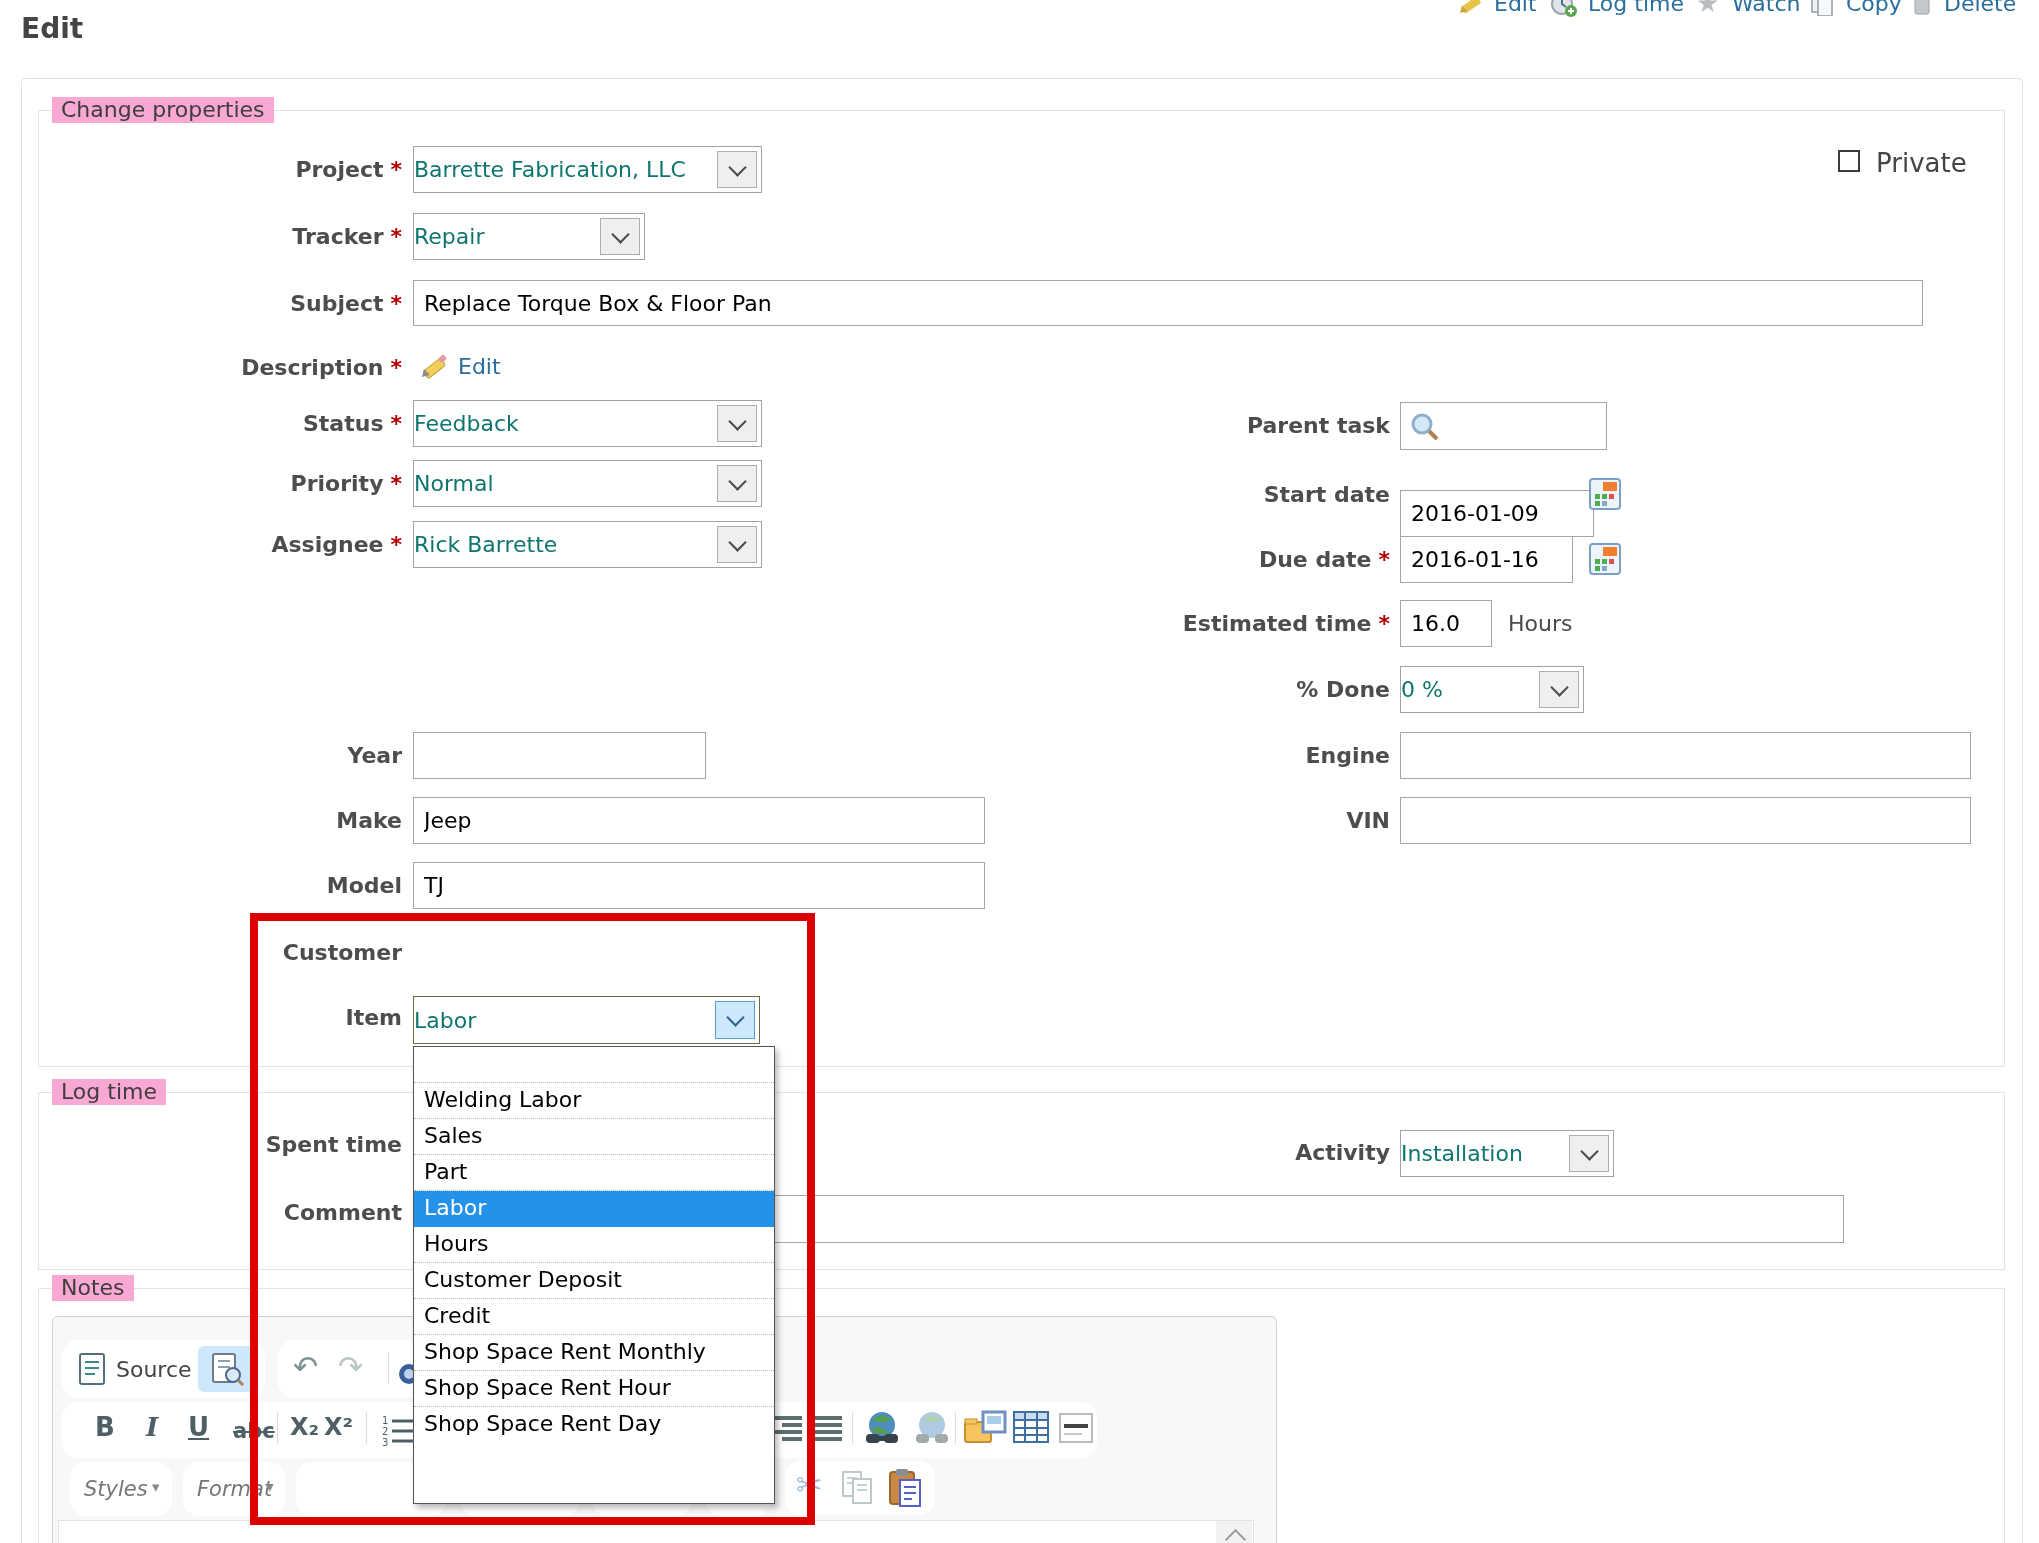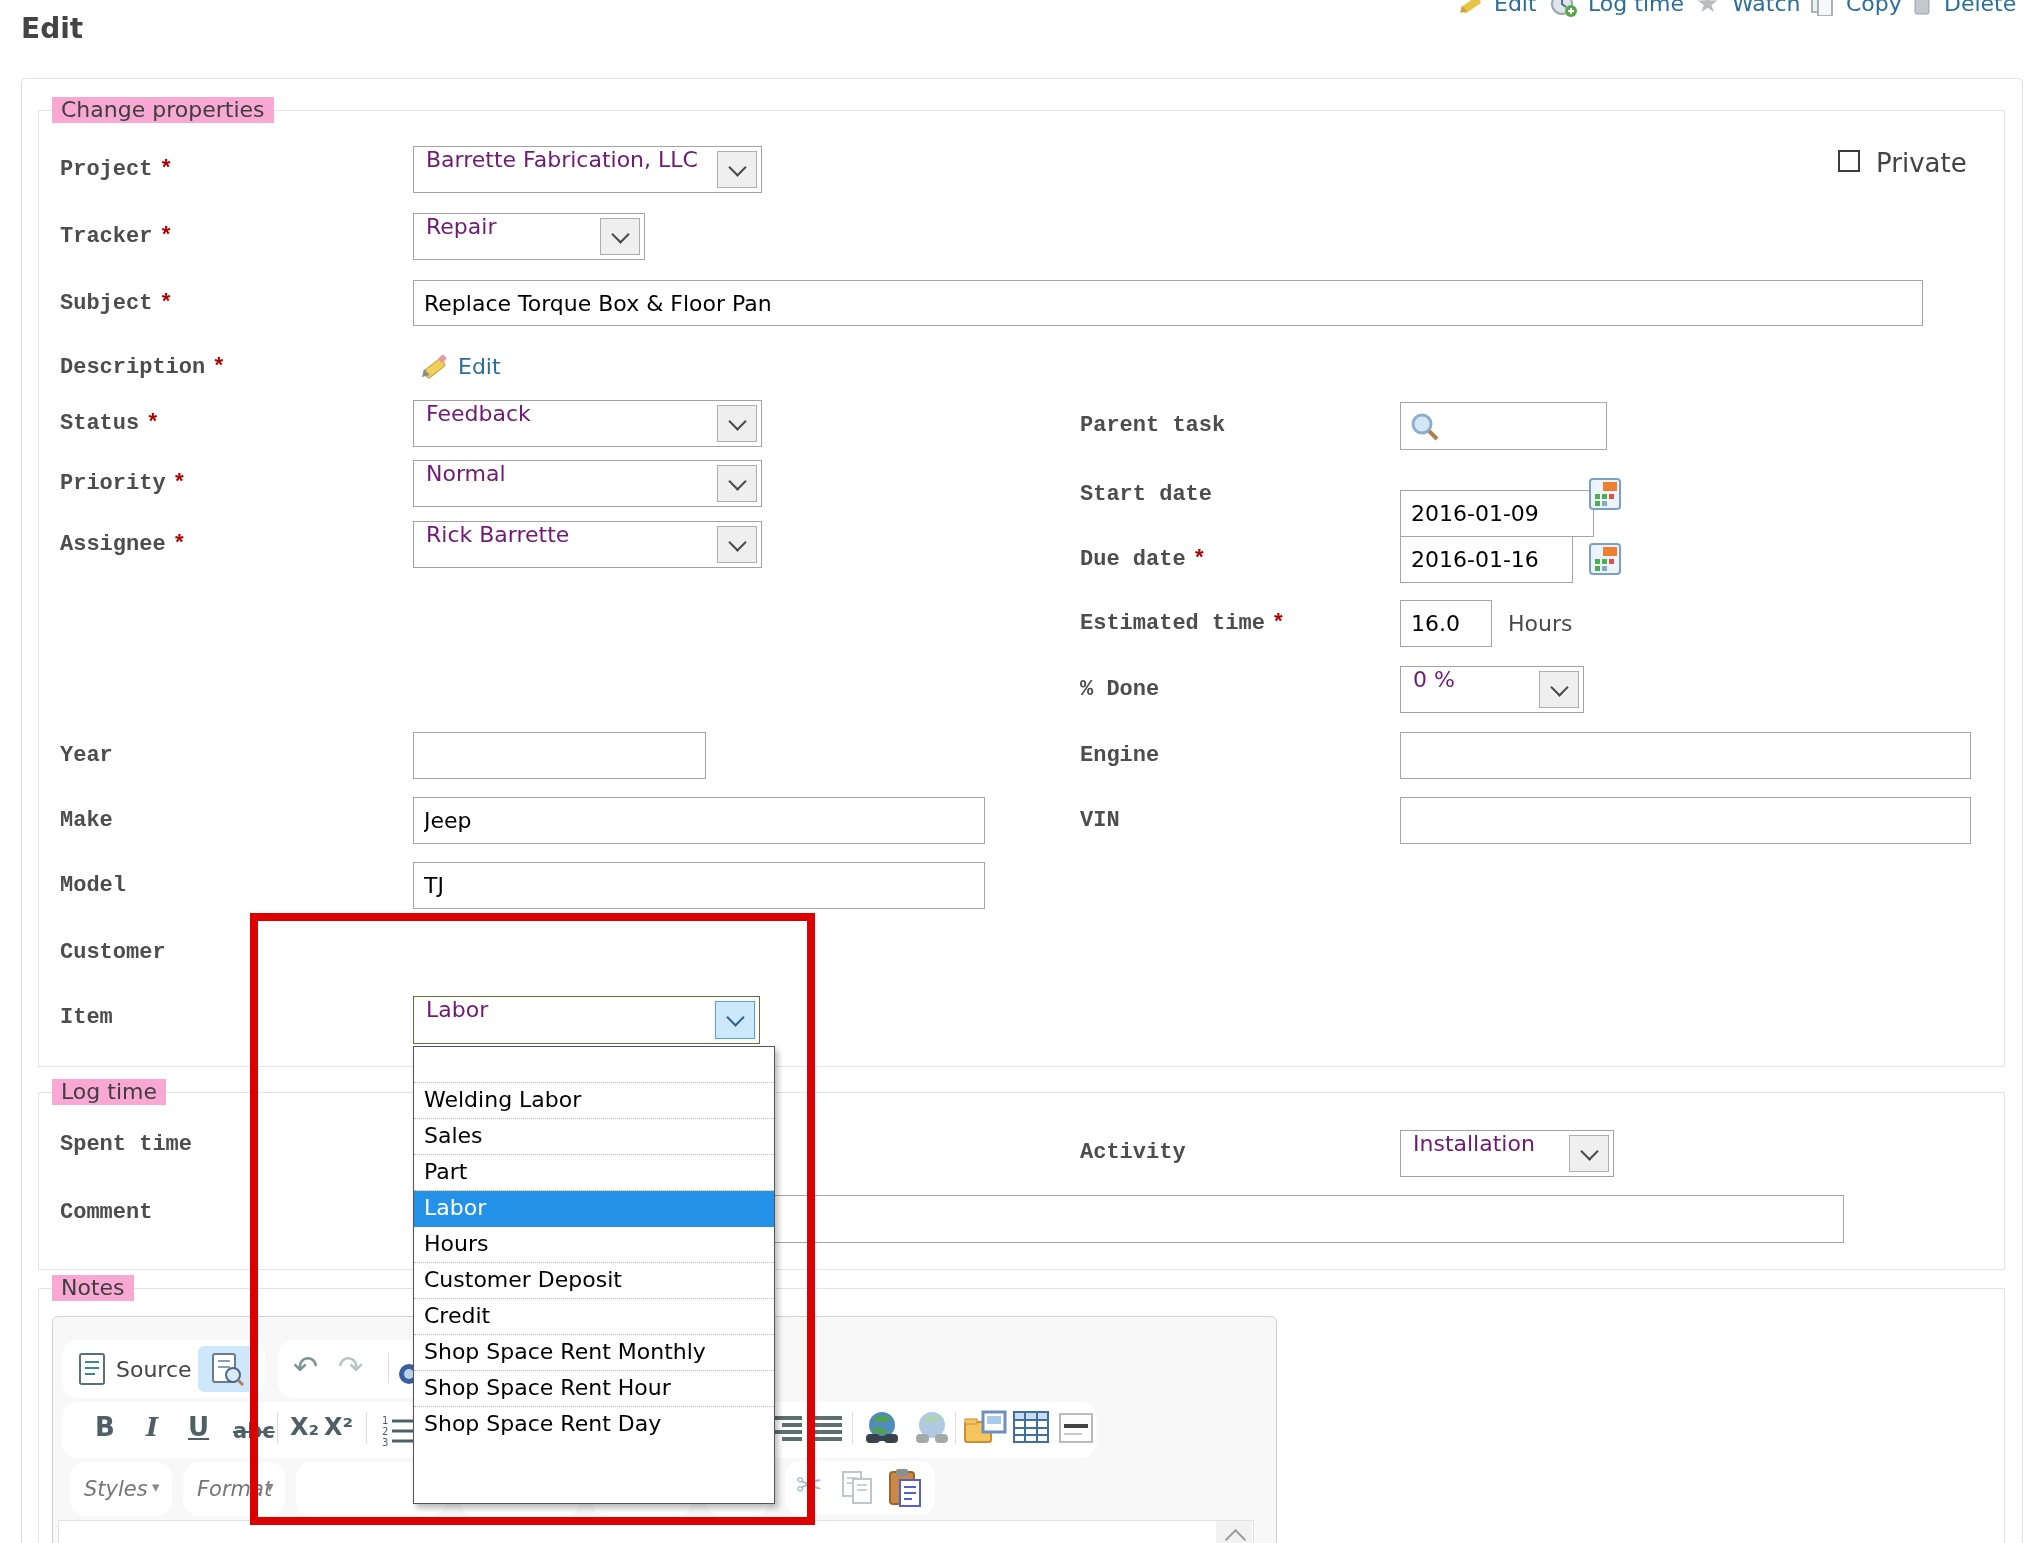--- a/index.html
+++ b/index.html
@@ -1,24 +1,24 @@
 <!DOCTYPE html>
 <html><head>
 <meta charset="utf-8">
 <style>
   html,body{margin:0;padding:0;background:#fff;}
   #screen{position:relative;width:2039px;height:1543px;background:#fff;overflow:hidden;
           font-family:"DejaVu Sans","Liberation Sans",sans-serif;color:#222;}
   .abs{position:absolute;}
-  .lbl{position:absolute;font-size:22px;font-weight:bold;color:#4d4d4d;text-align:left;white-space:nowrap;line-height:26px;font-family:Liberation Mono, monospace;}
+  .lbl{position:absolute;font-size:22px;font-weight:bold;color:#4d4d4d;text-align:right;white-space:nowrap;line-height:26px;}
   .star{color:#b00000;margin-left:7px;font-weight:bold;}
   .tin{position:absolute;border:1px solid #a5a5a5;background:#fff;font-size:22px;font-family:inherit;
        padding:0 10px;box-sizing:border-box;color:#000;outline:none;}
   .sel{position:absolute;border:1px solid #a2a2a2;background:#fff;box-sizing:border-box;font-size:22px;
-       color:#701a75;display:flex;padding-left:12px;cursor:default;}
+       color:#0f766e;display:flex;align-items:center;padding-left:0;cursor:default;}
   .sel .arr{position:absolute;top:4px;bottom:4px;right:4px;width:38px;background:#efefef;
             border:1px solid #adadad;display:flex;align-items:center;justify-content:center;}
   .chev{width:11px;height:11px;border-right:2px solid #4a4a4a;border-bottom:2px solid #4a4a4a;
         transform:rotate(45deg);margin-top:-5px;}
   .sel.focus{border:1px solid #6b6b3f;}
   .sel.focus .arr{background:#cde8fb;border-color:#56a0d6;}
   .sel.focus .chev{border-color:#2a6496;}
   .fs{position:absolute;border:1px solid #e4e4e4;background:transparent;}
   .legend{position:absolute;background:#f9a8d4;padding:0 9px;font-size:22px;color:#3e3e3e;white-space:nowrap;line-height:26px;}
   .lnk{position:absolute;color:#2a6e9e;font-size:22px;text-decoration:none;white-space:nowrap;cursor:pointer;line-height:28px;}

